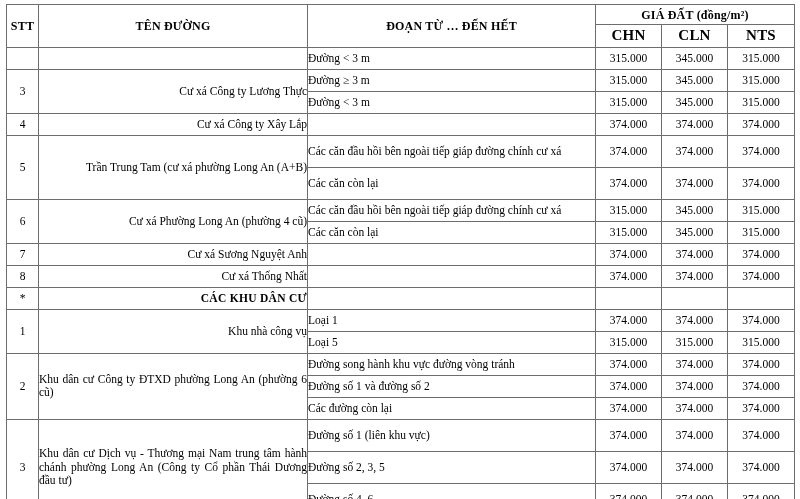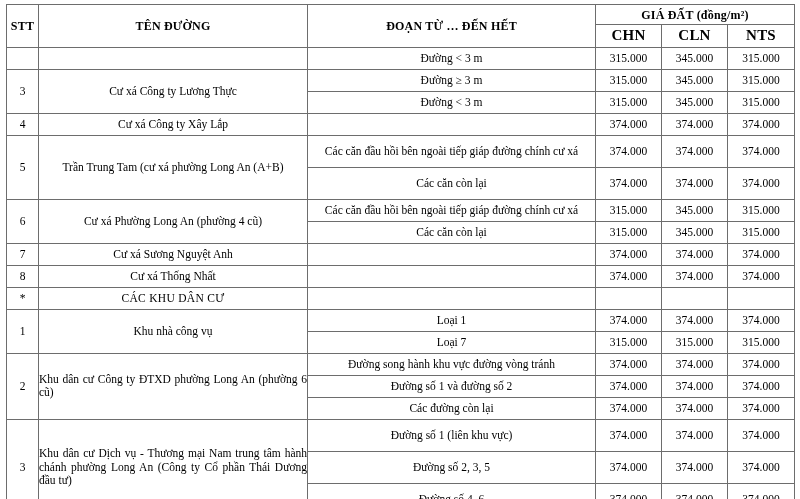--- a/index.html
+++ b/index.html
@@ -59,31 +59,31 @@
     padding: 3px 2px 2px 2px;
     margin-top: 32px;
   }
 
   td.stt {
     text-align: center;
     vertical-align: middle;
     height: 21px;
   }
   td.name {
-    text-align: center;
+    text-align: right;
     padding: 2px 5px 2px 7px;
     vertical-align: middle;
   }
   td.name.just {
     text-align: justify;
     text-align-last: left;
   }
-  td.name.bold { font-weight: normal; letter-spacing: .3px; }
+  td.name.bold { font-weight: bold; letter-spacing: .3px; }
   td.seg {
-    text-align: center;
+    text-align: left;
     padding: 2px 4px 2px 6px;
     height: 21px;
   }
   td.num {
     text-align: center;
     height: 21px;
     padding: 2px 3px;
   }
   tr.r-tall td { height: 31px; }
 </style>
@@ -207,21 +207,21 @@
 
       <tr>
         <td class="stt" rowspan="2">1</td>
         <td class="name" rowspan="2">Khu nhà công vụ</td>
         <td class="seg">Loại 1</td>
         <td class="num">374.000</td>
         <td class="num">374.000</td>
         <td class="num">374.000</td>
       </tr>
       <tr>
-        <td class="seg">Loại 7</td>
+        <td class="seg">Loại 5</td>
         <td class="num">315.000</td>
         <td class="num">315.000</td>
         <td class="num">315.000</td>
       </tr>
 
       <tr>
         <td class="stt" rowspan="3">2</td>
         <td class="name just" rowspan="3">Khu dân cư Công ty ĐTXD phường Long An (phường 6 cũ)</td>
         <td class="seg">Đường song hành khu vực đường vòng tránh</td>
         <td class="num">374.000</td>

